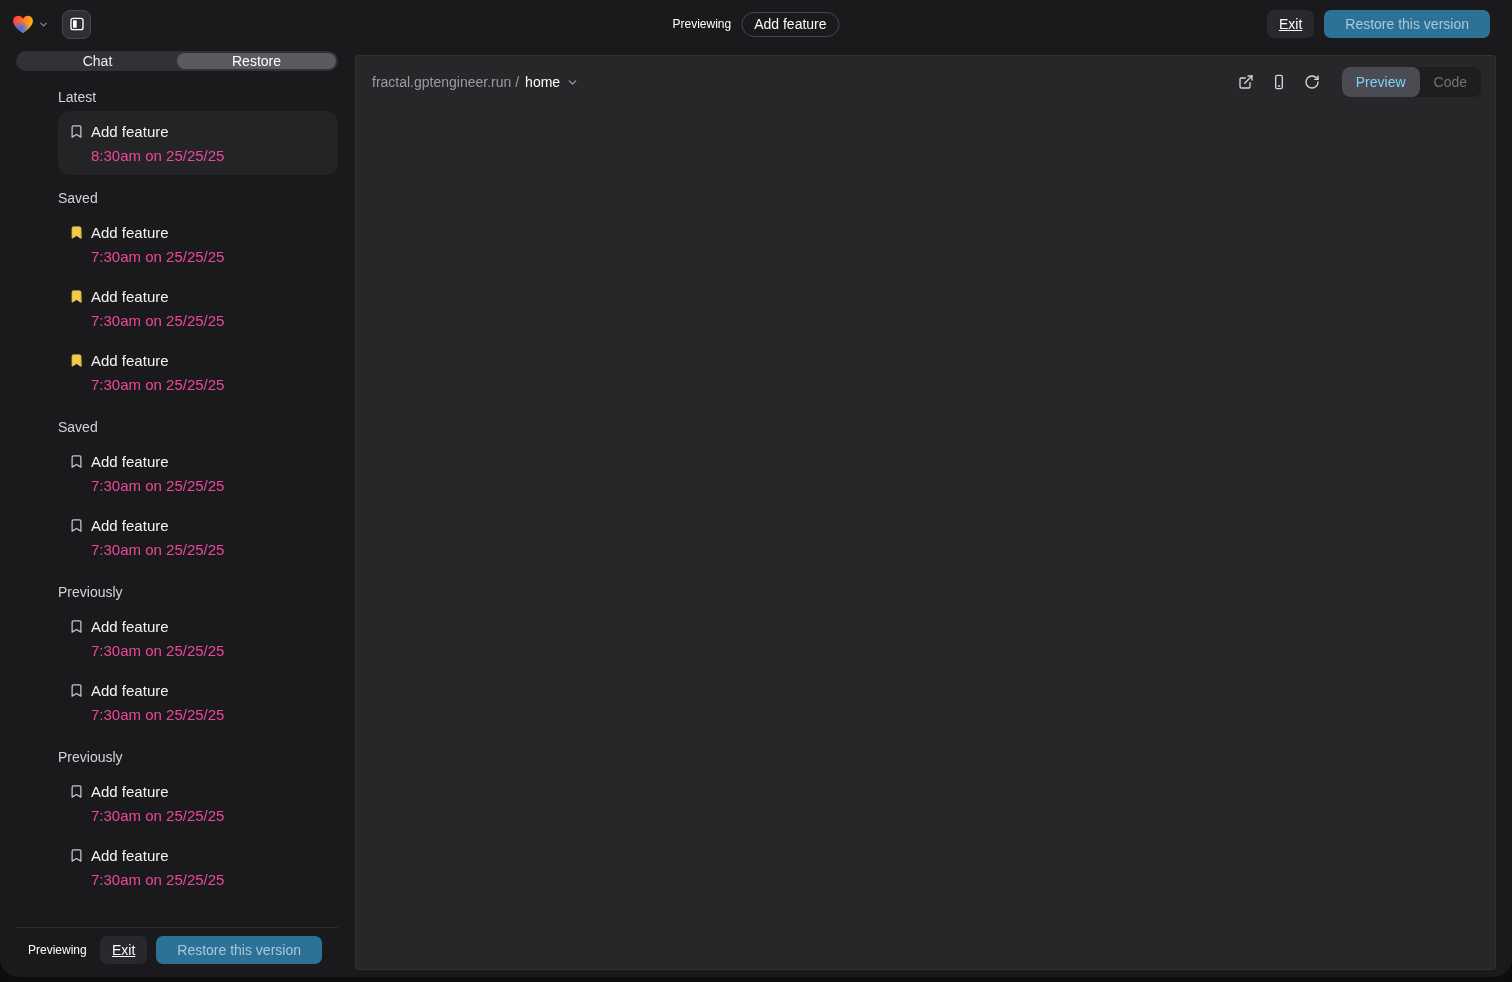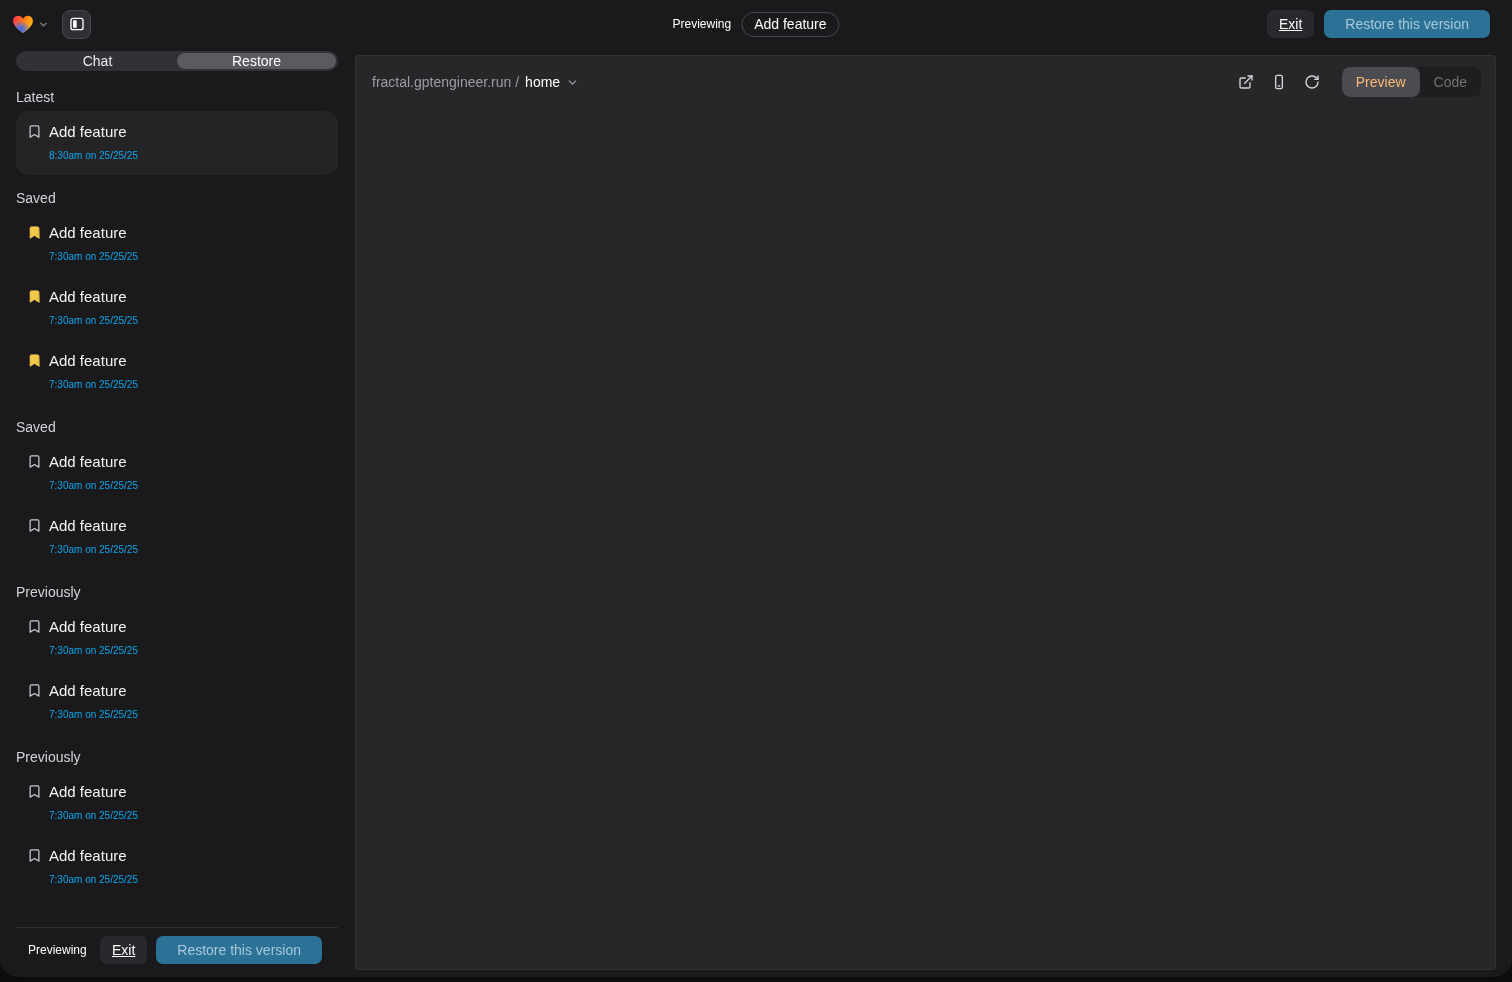--- a/index.html
+++ b/index.html
@@ -52,31 +52,31 @@
   .tabbar {
     display:flex; background:#313136; border-radius:10px; padding:2px;
     height:20px; flex:none; margin-top:3px;
   }
   .tab {
     flex:1; display:flex; align-items:center; justify-content:center;
     font-size:14px; color:#ececee; border-radius:8px; cursor:pointer;
   }
   .tab.active { background:#5a5a61; color:#ffffff; }
 
-  .history-list { flex:1; overflow:hidden; padding-top:4px; }
+  .history-list { flex:1; overflow:hidden; padding-top:4px;margin-left:42px; }
   .section-title { font-size:14px; color:#d4d4d8; margin:15px 0 6px; padding-left:0; }
   .section:first-child .section-title { margin-top:14px; }
   .hitem {
     display:flex; align-items:flex-start; gap:7px;
     padding:10px 11px 10px; border-radius:12px; cursor:pointer;
   }
   .hitem.highlighted { background:#242427; }
   .hitem .bm { flex:none; width:15px; margin-top:3px; }
   .hitem-title { font-size:15px; font-weight:500; color:#f4f4f5; line-height:21px; }
-  .hitem-time { font-size:10px; color:#0ea5e9; line-height:19px; margin-top:4px;text-align:right; }
+  .hitem-time { font-size:15px; color:#ec4899; line-height:19px; margin-top:4px;text-align:right; }
 
   .sidebar-footer {
     flex:none; height:44px; border-top:1px solid rgba(255,255,255,0.09);
     display:flex; align-items:center; gap:9px; padding-left:12px;
   }
   .sidebar-footer .previewing-label { margin-right:auto; }
   .sidebar-footer .btn-accent { margin-right:16px; }
 
   
   .panel {
@@ -97,21 +97,21 @@
     background:transparent; border:none; cursor:pointer; color:#d6d6da;
   }
   .segmented {
     display:flex; background:#1e1e21; border-radius:8px; height:30px;
     overflow:hidden; margin-left:10px;
   }
   .seg {
     padding:0 14px; display:flex; align-items:center; font-size:14px;
     color:#737373; cursor:pointer; border-radius:8px;
   }
-  .seg.active { background:#4b4b52; color:#fdba74; font-weight:500; }
+  .seg.active { background:#4b4b52; color:#7dd3fc; font-weight:500; }
   .panel-body { position:absolute; left:0; right:0; top:44px; bottom:0; }
 
   svg { display:block; }
 </style>
 </head>
 <body>
 
 <div class="surface"></div>
 
 <header class="topbar">

